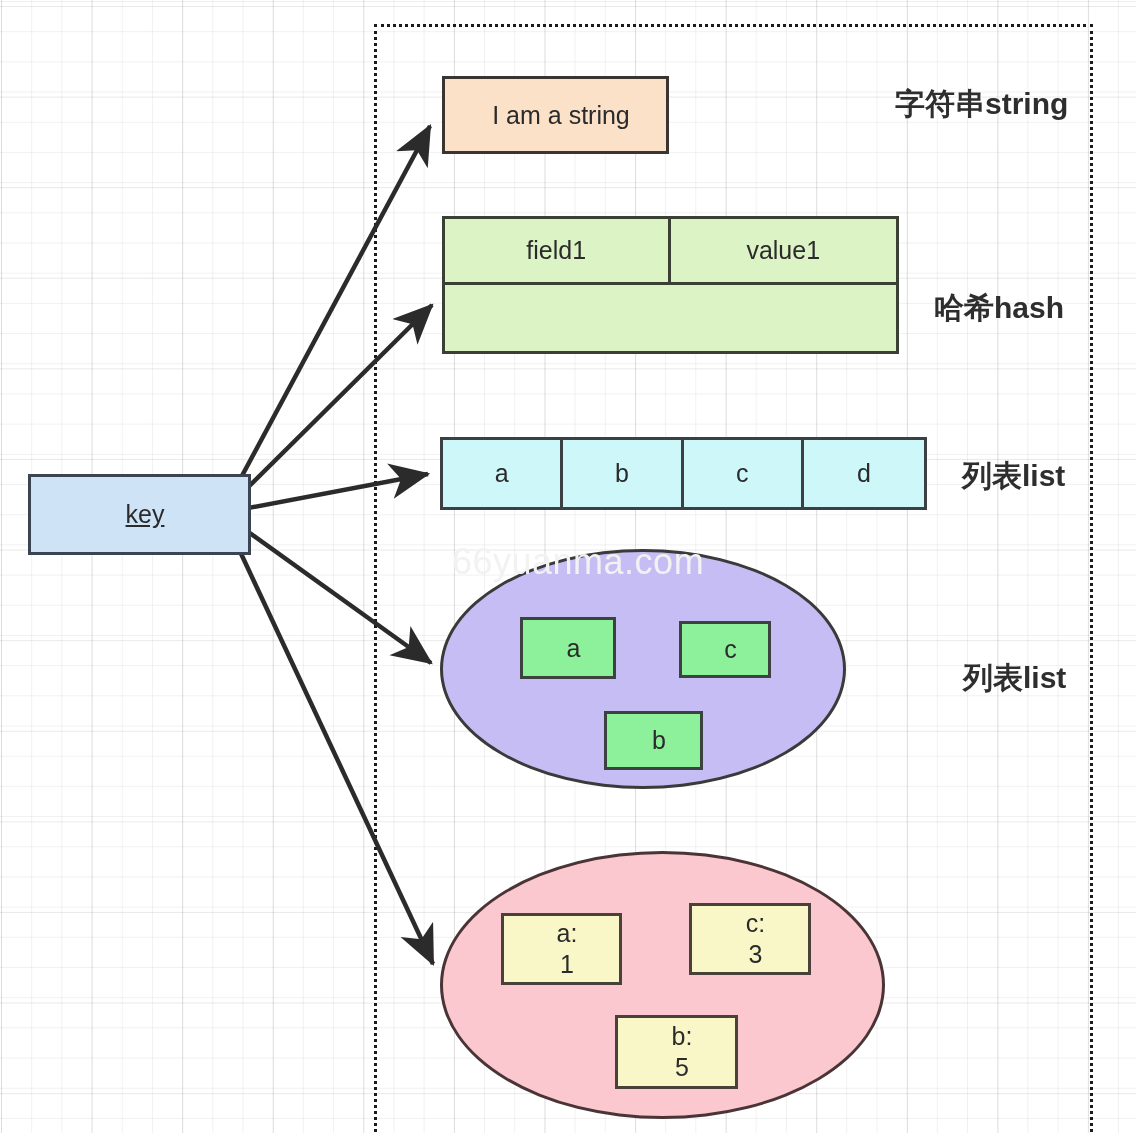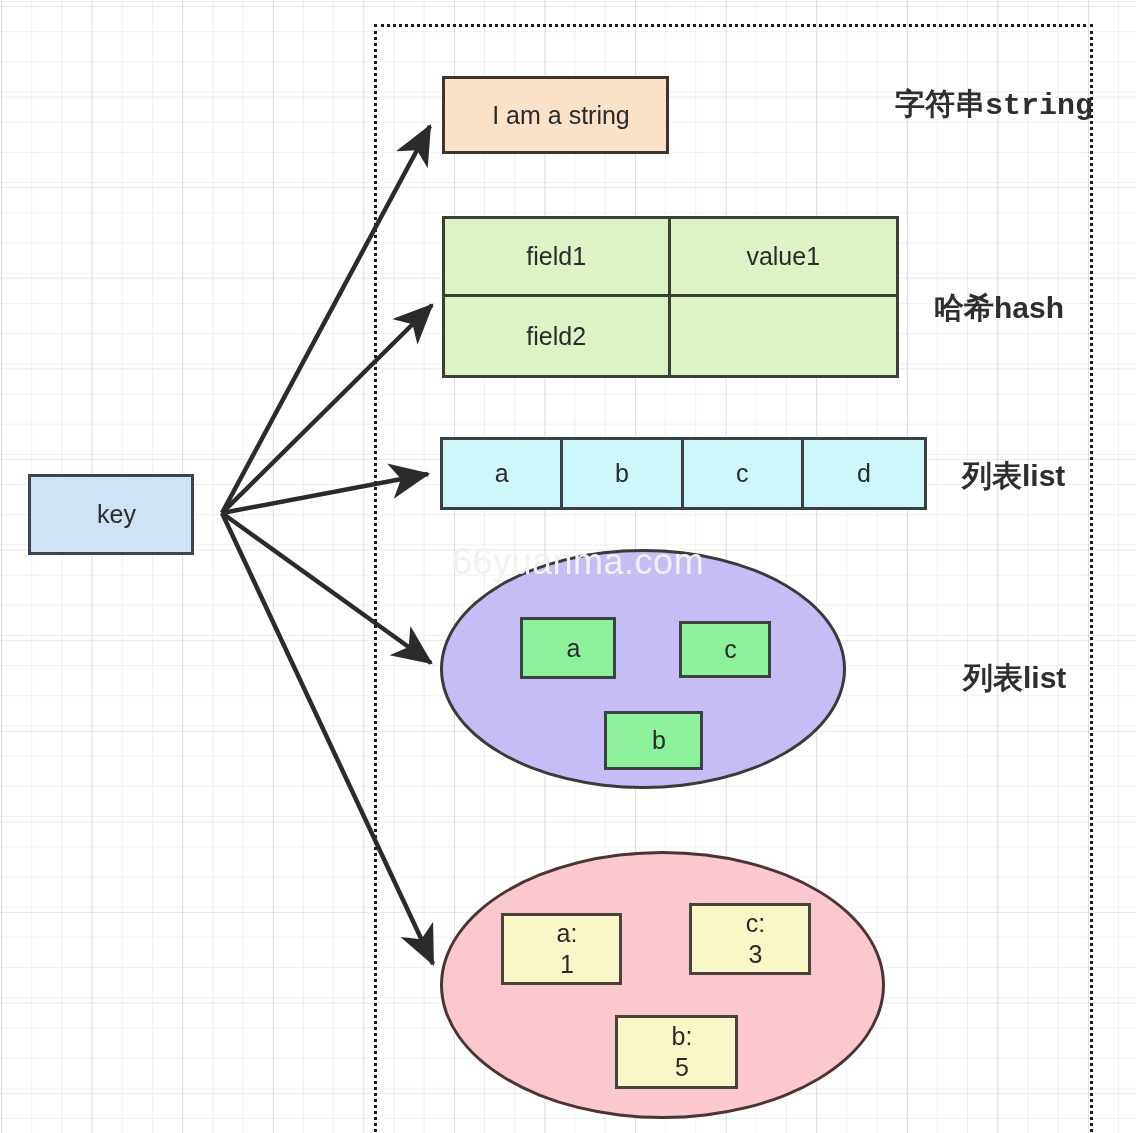--- a/index.html
+++ b/index.html
@@ -48,34 +48,35 @@
     border: 3px solid #3a3a3a;
     color: #2b2b2b;
     font-size: 25px;
     line-height: 1.15;
     text-align: center;
     white-space: pre-line;
     padding-left: 11px;
   }
   .key-box {
     left: 28px; top: 474px;
-    width: 166px; height: 81px;
+    width: 223px; height: 81px;
     background: #cfe3f7;
     border-color: #3d4451;
+    text-decoration: underline;
   }
   .string-box {
     left: 442px; top: 76px;
     width: 227px; height: 78px;
     background: #fae1c7;
     border-color: #3a3530;
   }
   .hash-table {
     position: absolute;
     left: 442px; top: 216px;
-    width: 457px; height: 162px;
+    width: 457px; height: 138px;
     box-sizing: border-box;
     border: 3px solid #3b4034;
     display: grid;
     grid-template-columns: 1fr 1fr;
     grid-template-rows: 1fr 1fr;
     background: #dcf3c6;
   }
   .hash-cell {
     display: flex;
     align-items: center;
@@ -176,21 +177,20 @@
     <span>key</span>
   </div>
 
   <div class="node string-box">
     <span>I am a string</span>
   </div>
 
   <div class="hash-table">
     <div class="hash-cell rb bb">field1</div>
     <div class="hash-cell bb">value1</div>
-    <div class="hash-cell rb">field2</div>
   </div>
 
   <div class="list-row">
     <div class="list-cell">a</div>
     <div class="list-cell">b</div>
     <div class="list-cell">c</div>
     <div class="list-cell">d</div>
   </div>
 
   <div class="ellipse set-ellipse"></div>
@@ -211,20 +211,20 @@
   </div>
   <div class="node zset-item" style="left:689px; top:903px; width:122px; height:72px;">
     <span>c:
 3</span>
   </div>
   <div class="node zset-item" style="left:615px; top:1015px; width:123px; height:74px;">
     <span>b:
 5</span>
   </div>
 
-  <div class="side-label" style="left:895px; top:84px;font-family:Liberation Mono, monospace;">字符串string</div>
+  <div class="side-label" style="left:895px; top:84px;">字符串string</div>
   <div class="side-label" style="left:934px; top:274px;margin-top:14px;">哈希hash</div>
   <div class="side-label" style="left:962px; top:456px;">列表list</div>
   <div class="side-label" style="left:963px; top:658px;">列表list</div>
 
   <div class="watermark">66yuanma.com</div>
 
 </div>
 
 </body></html>

